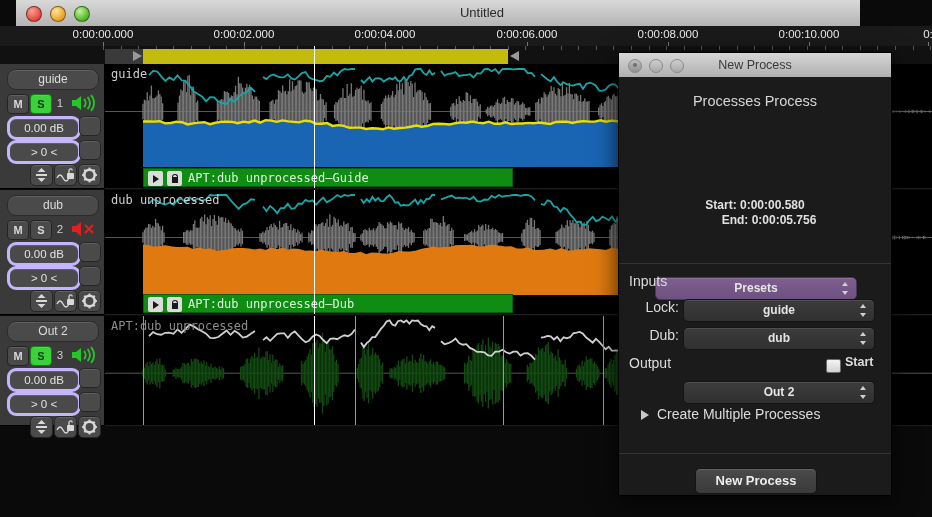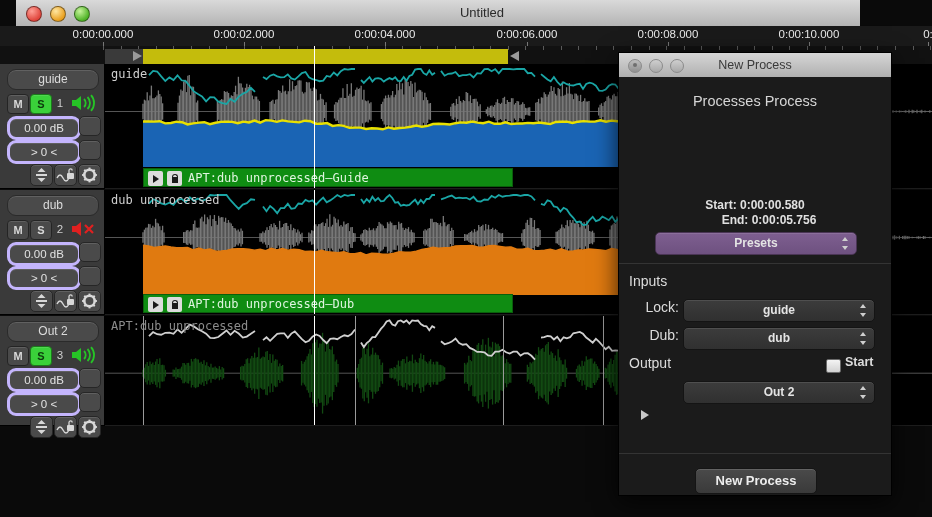--- a/index.html
+++ b/index.html
@@ -116,21 +116,21 @@
   .dtl.first::after{content:"";display:block;width:4px;height:4px;border-radius:50%;
     background:#6f6f6f;margin:3px auto;}
 
   .dbody{position:absolute;left:0;top:24px;width:272px;bottom:0;background:#1b1b1b;}
   .sec-title{position:absolute;width:272px;text-align:center;font-size:14.5px;
     color:#d6d6d6;}
   .popup{position:absolute;height:21px;border-radius:5px;
     background:linear-gradient(#3c3c3c,#303030);border:1px solid #141414;
     box-shadow:inset 0 1px 0 rgba(255,255,255,.10);
     font-size:12px;font-weight:bold;color:#e4e4e4;line-height:21px;text-align:center;}
-  .popup.purple{background:linear-gradient(#7e5f90,#6e5180);border-color:#4a3555;}
+  .popup.purple{background:linear-gradient(#7e5f90,#6e5180);border-color:#4a3555;margin-top:45px;}
   .popup .arrows{position:absolute;right:7px;top:4px;width:7px;height:13px;}
   .popup .arrows::before{content:"";position:absolute;top:0;left:0;width:0;height:0;
     border-left:3.5px solid transparent;border-right:3.5px solid transparent;
     border-bottom:4px solid #cfcfcf;}
   .popup .arrows::after{content:"";position:absolute;bottom:0;left:0;width:0;height:0;
     border-left:3.5px solid transparent;border-right:3.5px solid transparent;
     border-top:4px solid #cfcfcf;}
   .mono-line{position:absolute;width:272px;text-align:center;font-size:12px;
     color:#e0e0e0;font-weight:bold;}
   .hline{position:absolute;left:0;width:272px;height:1px;background:#343434;}
@@ -1686,19 +1686,20 @@
       <div class="lbl" style="left:10px;top:278px;">Output</div>
       <div class="chk" style="left:207px;top:282px;"></div>
       <div class="lbl" style="left:226px;top:278px;font-size:12.5px;font-weight:bold;">Start</div>
 
       <div class="popup" style="left:64px;top:304px;width:190px;">
         <span>Out 2</span>
         <span class="arrows"></span>
       </div>
 
       <div class="tri" style="left:22px;top:333px;"></div>
+      <div class="lbl" style="left:38px;top:329px;font-size:14px;">Create Multiple Processes</div>
 
       <div class="hline" style="top:376px;"></div>
 
       <div class="bigbtn" style="left:76px;top:391px;width:120px;">New Process</div>
     </div>
   </div>
 </div>
 
 </body></html>

